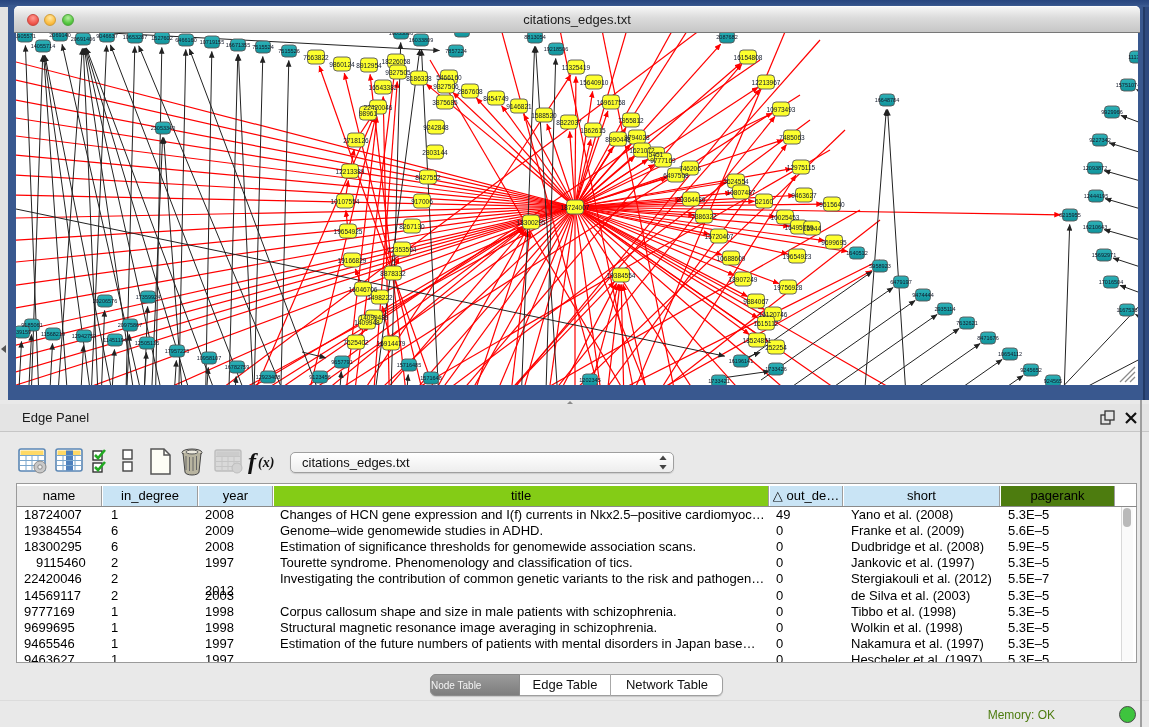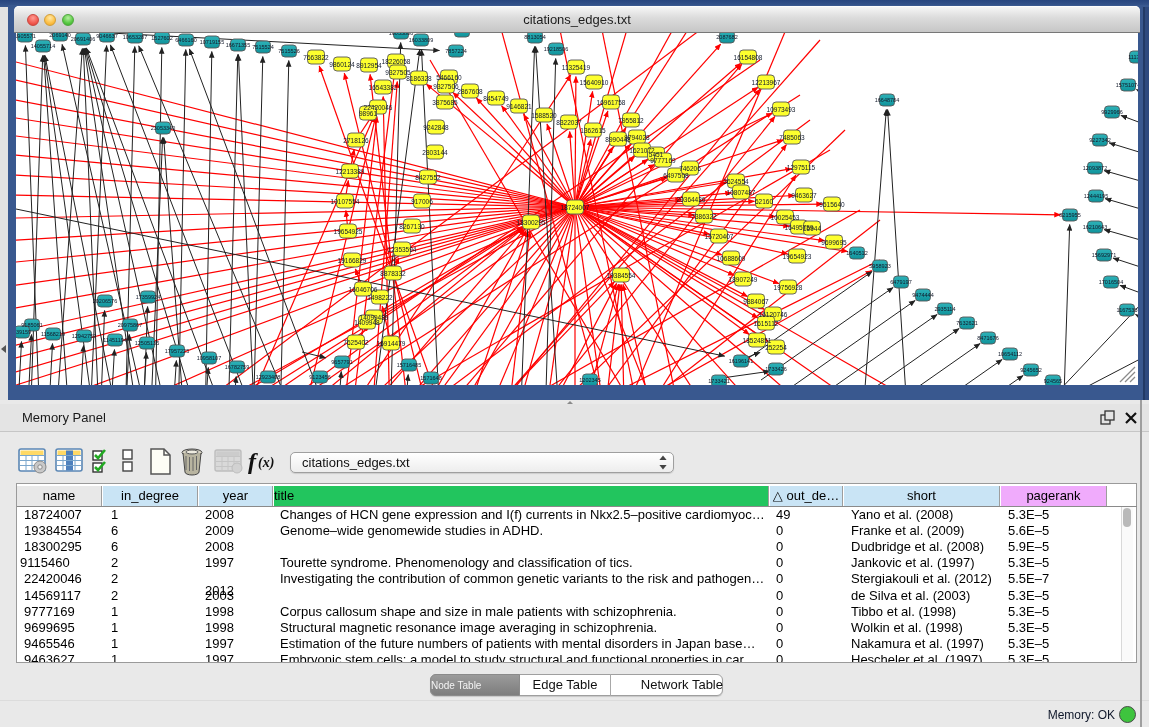--- a/index.html
+++ b/index.html
@@ -540,21 +540,21 @@
 <line x1="1114" y1="349" x2="1119" y2="344"></line>
 </g>
 </svg>
 </div>
 
 <div class="abs" style="left:1px;top:345px;width:0;height:0;border-top:4px solid transparent;border-bottom:4px solid transparent;border-right:5px solid #555"></div>
 
 <div class="abs" style="left:0;top:400px;width:1149px;height:327px;background:#e9e9e9"></div>
 <div class="abs" style="left:565px;top:401px;width:0;height:0;border-left:5px solid transparent;border-right:5px solid transparent;border-bottom:5px solid #8a8a8a"></div>
 <div class="abs" style="left:0;top:404px;width:1149px;height:28px;background:#e4e4e4;border-bottom:1px solid #c6c6c6"></div>
-<div class="abs" style="left:22px;top:404px;height:28px;line-height:28px;font-size:13px;color:#1a1a1a">Memory Panel</div>
+<div class="abs" style="left:22px;top:404px;height:28px;line-height:28px;font-size:13px;color:#1a1a1a">Edge Panel</div>
 
 <svg class="abs" style="left:1100px;top:410px" width="20" height="16" viewBox="0 0 20 16" xmlns="http://www.w3.org/2000/svg">
  <rect x="1" y="5" width="9" height="9" fill="none" stroke="#333" stroke-width="1.3"></rect>
  <rect x="5" y="1" width="9" height="9" fill="#e4e4e4" stroke="#333" stroke-width="1.3"></rect>
 </svg>
 <svg class="abs" style="left:1124px;top:411px" width="14" height="14" viewBox="0 0 14 14" xmlns="http://www.w3.org/2000/svg">
  <path d="M2 2 L12 12 M12 2 L2 12" stroke="#111" stroke-width="2.2"></path>
 </svg>
 
 <svg width="270" height="34" viewBox="0 0 270 34" xmlns="http://www.w3.org/2000/svg" style="position:absolute;left:16px;top:446px">
@@ -617,24 +617,24 @@
  <path d="M5 0.5 L8.6 5 H1.4 z" fill="#444"></path>
  <path d="M5 14.5 L8.6 10 H1.4 z" fill="#444"></path>
 </svg>
 
 <div class="abs" style="left:16px;top:483px;width:1121px;height:180px;background:#ffffff;border:1px solid #9a9a9a;border-bottom:1px solid #9a9a9a"></div>
 <div class="abs" style="left:0;top:0;width:1149px;height:727px;pointer-events:none">
   <div class="abs" style="left:0;top:0;width:1149px;height:727px;font-size:13px;color:#000">
 <div style="position:absolute;left:17px;top:486px;width:85px;height:20px;background:#e8e8e8;border-right:1px solid #9d9d9d;line-height:20px;text-align:center;overflow:hidden;white-space:nowrap">name</div>
 <div style="position:absolute;left:103px;top:486px;width:95px;height:20px;background:#c9e4f5;border-right:1px solid #9d9d9d;line-height:20px;text-align:center;overflow:hidden;white-space:nowrap">in_degree</div>
 <div style="position:absolute;left:199px;top:486px;width:74px;height:20px;background:#c9e4f5;border-right:1px solid #9d9d9d;line-height:20px;text-align:center;overflow:hidden;white-space:nowrap">year</div>
-<div style="position:absolute;left:274px;top:486px;width:495px;height:20px;background:#22c55e;border-right:1px solid #9d9d9d;line-height:20px;overflow:hidden;white-space:nowrap">title</div>
+<div style="position:absolute;left:274px;top:486px;width:495px;height:20px;background:#84cc16;border-right:1px solid #9d9d9d;line-height:20px;text-align:center;overflow:hidden;white-space:nowrap">title</div>
 <div style="position:absolute;left:770px;top:486px;width:73px;height:20px;background:#c9e4f5;border-right:1px solid #9d9d9d;line-height:20px;text-align:center;overflow:hidden;white-space:nowrap">△ out_de…</div>
 <div style="position:absolute;left:844px;top:486px;width:156px;height:20px;background:#c9e4f5;border-right:1px solid #9d9d9d;line-height:20px;text-align:center;overflow:hidden;white-space:nowrap">short</div>
-<div style="position:absolute;left:1001px;top:486px;width:106px;height:20px;background:#f0abfc;border-right:1px solid #9d9d9d;line-height:20px;text-align:center;overflow:hidden;white-space:nowrap">pagerank</div>
+<div style="position:absolute;left:1001px;top:486px;width:114px;height:20px;background:#4d7c0f;border-right:1px solid #9d9d9d;line-height:20px;text-align:center;overflow:hidden;white-space:nowrap">pagerank</div>
     <div class="abs" style="left:17px;top:506px;width:1104px;height:156px;overflow:hidden">
       <div class="abs" style="left:-17px;top:-506px;width:1149px;height:727px">
 <div style="position:absolute;left:0;top:507.0px;width:1120px;height:16px;line-height:16px">
               <div style="position:absolute;left:17px;top:0;width:79px;height:16px;padding-left:7px;overflow:hidden;white-space:nowrap">18724007</div>
               <div style="position:absolute;left:103px;top:0;width:88px;height:16px;padding-left:8px;overflow:hidden;white-space:nowrap">1</div>
               <div style="position:absolute;left:199px;top:0;width:69px;height:16px;padding-left:6px;overflow:hidden;white-space:nowrap">2008</div>
               <div style="position:absolute;left:274px;top:0;width:490px;height:16px;padding-left:6px;overflow:hidden;white-space:nowrap">Changes of HCN gene expression and I(f) currents in Nkx2.5–positive cardiomyoc…</div>
               <div style="position:absolute;left:770px;top:0;width:68px;height:16px;padding-left:6px;overflow:hidden;white-space:nowrap">49</div>
               <div style="position:absolute;left:844px;top:0;width:150px;height:16px;padding-left:7px;overflow:hidden;white-space:nowrap">Yano et al. (2008)</div>
               <div style="position:absolute;left:1001px;top:0;width:84px;height:16px;padding-left:7px;overflow:hidden;white-space:nowrap">5.3E–5</div>
@@ -645,26 +645,27 @@
               <div style="position:absolute;left:199px;top:0;width:69px;height:16px;padding-left:6px;overflow:hidden;white-space:nowrap">2009</div>
               <div style="position:absolute;left:274px;top:0;width:490px;height:16px;padding-left:6px;overflow:hidden;white-space:nowrap">Genome–wide genomewide studies in ADHD.</div>
               <div style="position:absolute;left:770px;top:0;width:68px;height:16px;padding-left:6px;overflow:hidden;white-space:nowrap">0</div>
               <div style="position:absolute;left:844px;top:0;width:150px;height:16px;padding-left:7px;overflow:hidden;white-space:nowrap">Franke et al. (2009)</div>
               <div style="position:absolute;left:1001px;top:0;width:84px;height:16px;padding-left:7px;overflow:hidden;white-space:nowrap">5.6E–5</div>
             </div>
 <div style="position:absolute;left:0;top:539.2px;width:1120px;height:16px;line-height:16px">
               <div style="position:absolute;left:17px;top:0;width:79px;height:16px;padding-left:7px;overflow:hidden;white-space:nowrap">18300295</div>
               <div style="position:absolute;left:103px;top:0;width:88px;height:16px;padding-left:8px;overflow:hidden;white-space:nowrap">6</div>
               <div style="position:absolute;left:199px;top:0;width:69px;height:16px;padding-left:6px;overflow:hidden;white-space:nowrap">2008</div>
+              <div style="position:absolute;left:274px;top:0;width:490px;height:16px;padding-left:6px;overflow:hidden;white-space:nowrap">Estimation of significance thresholds for genomewide association scans.</div>
               <div style="position:absolute;left:770px;top:0;width:68px;height:16px;padding-left:6px;overflow:hidden;white-space:nowrap">0</div>
               <div style="position:absolute;left:844px;top:0;width:150px;height:16px;padding-left:7px;overflow:hidden;white-space:nowrap">Dudbridge et al. (2008)</div>
               <div style="position:absolute;left:1001px;top:0;width:84px;height:16px;padding-left:7px;overflow:hidden;white-space:nowrap">5.9E–5</div>
             </div>
 <div style="position:absolute;left:0;top:555.3px;width:1120px;height:16px;line-height:16px">
-              <div style="position:absolute;left:13px;top:0;width:79px;height:16px;padding-left:7px;overflow:hidden;white-space:nowrap">9115460</div>
+              <div style="position:absolute;left:29px;top:0;width:79px;height:16px;padding-left:7px;overflow:hidden;white-space:nowrap">9115460</div>
               <div style="position:absolute;left:103px;top:0;width:88px;height:16px;padding-left:8px;overflow:hidden;white-space:nowrap">2</div>
               <div style="position:absolute;left:199px;top:0;width:69px;height:16px;padding-left:6px;overflow:hidden;white-space:nowrap">1997</div>
               <div style="position:absolute;left:274px;top:0;width:490px;height:16px;padding-left:6px;overflow:hidden;white-space:nowrap">Tourette syndrome. Phenomenology and classification of tics.</div>
               <div style="position:absolute;left:770px;top:0;width:68px;height:16px;padding-left:6px;overflow:hidden;white-space:nowrap">0</div>
               <div style="position:absolute;left:844px;top:0;width:150px;height:16px;padding-left:7px;overflow:hidden;white-space:nowrap">Jankovic et al. (1997)</div>
               <div style="position:absolute;left:1001px;top:0;width:84px;height:16px;padding-left:7px;overflow:hidden;white-space:nowrap">5.3E–5</div>
             </div>
 <div style="position:absolute;left:0;top:571.4px;width:1120px;height:16px;line-height:16px">
               <div style="position:absolute;left:17px;top:0;width:79px;height:16px;padding-left:7px;overflow:hidden;white-space:nowrap">22420046</div>
               <div style="position:absolute;left:103px;top:0;width:88px;height:16px;padding-left:8px;overflow:hidden;white-space:nowrap">2</div>
@@ -706,36 +707,35 @@
               <div style="position:absolute;left:199px;top:0;width:69px;height:16px;padding-left:6px;overflow:hidden;white-space:nowrap">1997</div>
               <div style="position:absolute;left:274px;top:0;width:490px;height:16px;padding-left:6px;overflow:hidden;white-space:nowrap">Estimation of the future numbers of patients with mental disorders in Japan base…</div>
               <div style="position:absolute;left:770px;top:0;width:68px;height:16px;padding-left:6px;overflow:hidden;white-space:nowrap">0</div>
               <div style="position:absolute;left:844px;top:0;width:150px;height:16px;padding-left:7px;overflow:hidden;white-space:nowrap">Nakamura et al. (1997)</div>
               <div style="position:absolute;left:1001px;top:0;width:84px;height:16px;padding-left:7px;overflow:hidden;white-space:nowrap">5.3E–5</div>
             </div>
 <div style="position:absolute;left:0;top:651.9px;width:1120px;height:16px;line-height:16px">
               <div style="position:absolute;left:17px;top:0;width:79px;height:16px;padding-left:7px;overflow:hidden;white-space:nowrap">9463627</div>
               <div style="position:absolute;left:103px;top:0;width:88px;height:16px;padding-left:8px;overflow:hidden;white-space:nowrap">1</div>
               <div style="position:absolute;left:199px;top:0;width:69px;height:16px;padding-left:6px;overflow:hidden;white-space:nowrap">1997</div>
-              <div style="position:absolute;left:274px;top:0;width:490px;height:16px;padding-left:6px;overflow:hidden;white-space:nowrap">Embryonic stem cells: a model to study structural and functional properties in car…</div>
               <div style="position:absolute;left:770px;top:0;width:68px;height:16px;padding-left:6px;overflow:hidden;white-space:nowrap">0</div>
               <div style="position:absolute;left:844px;top:0;width:150px;height:16px;padding-left:7px;overflow:hidden;white-space:nowrap">Hescheler et al. (1997)</div>
               <div style="position:absolute;left:1001px;top:0;width:84px;height:16px;padding-left:7px;overflow:hidden;white-space:nowrap">5.3E–5</div>
             </div>
       </div>
     </div>
   </div>
 </div>
 <div class="abs" style="left:17px;top:506px;width:1120px;height:1px;background:#8a8a8a"></div>
 
 <div class="abs" style="left:1121px;top:507px;width:12px;height:154px;background:#fafafa;border-left:1px solid #d9d9d9"></div>
 <div class="abs" style="left:1123px;top:508px;width:8px;height:19px;background:#b9b9b9;border-radius:4px"></div>
 
 <div class="abs" style="left:430px;top:674px;width:293px;height:22px;border:1px solid #9f9f9f;border-radius:6px;background:#ffffff;box-shadow:0 1px 1px rgba(0,0,0,.15)"></div>
 <div class="abs" style="left:430px;top:674px;width:90px;height:22px;border-radius:6px 0 0 6px;background:linear-gradient(#9b9b9b,#7d7d7d);border:1px solid #8a8a8a;line-height:21px;text-align:left;font-size:10px;color:#f4f4f4">Node Table</div>
 <div class="abs" style="left:520px;top:674px;width:91px;height:22px;border-right:1px solid #a8a8a8;line-height:21px;text-align:center;font-size:13px;color:#111">Edge Table</div>
-<div class="abs" style="left:611px;top:674px;width:112px;height:22px;line-height:21px;text-align:right;font-size:13px;color:#111">Network Table</div>
+<div class="abs" style="left:611px;top:674px;width:112px;height:22px;line-height:21px;text-align:center;font-size:13px;color:#111">Network Table</div>
 
 <div class="abs" style="left:0;top:700px;width:1149px;height:1px;background:#dcdcdc"></div>
-<div class="abs" style="left:1033px;top:704px;width:82px;height:22px;line-height:22px;font-size:12px;color:#0f172a;text-align:right">Memory: OK</div>
+<div class="abs" style="left:973px;top:704px;width:82px;height:22px;line-height:22px;font-size:12px;color:#4d7c0f;text-align:right">Memory: OK</div>
 <div class="abs" style="left:1119px;top:706px;width:17px;height:17px;border-radius:50%;background:#3ec43e;border:1.5px solid #4a4a4a"></div>
 <div class="abs" style="left:1140px;top:400px;width:2px;height:327px;background:#9f9f9f"></div>
 
 </div>
 </body></html>

